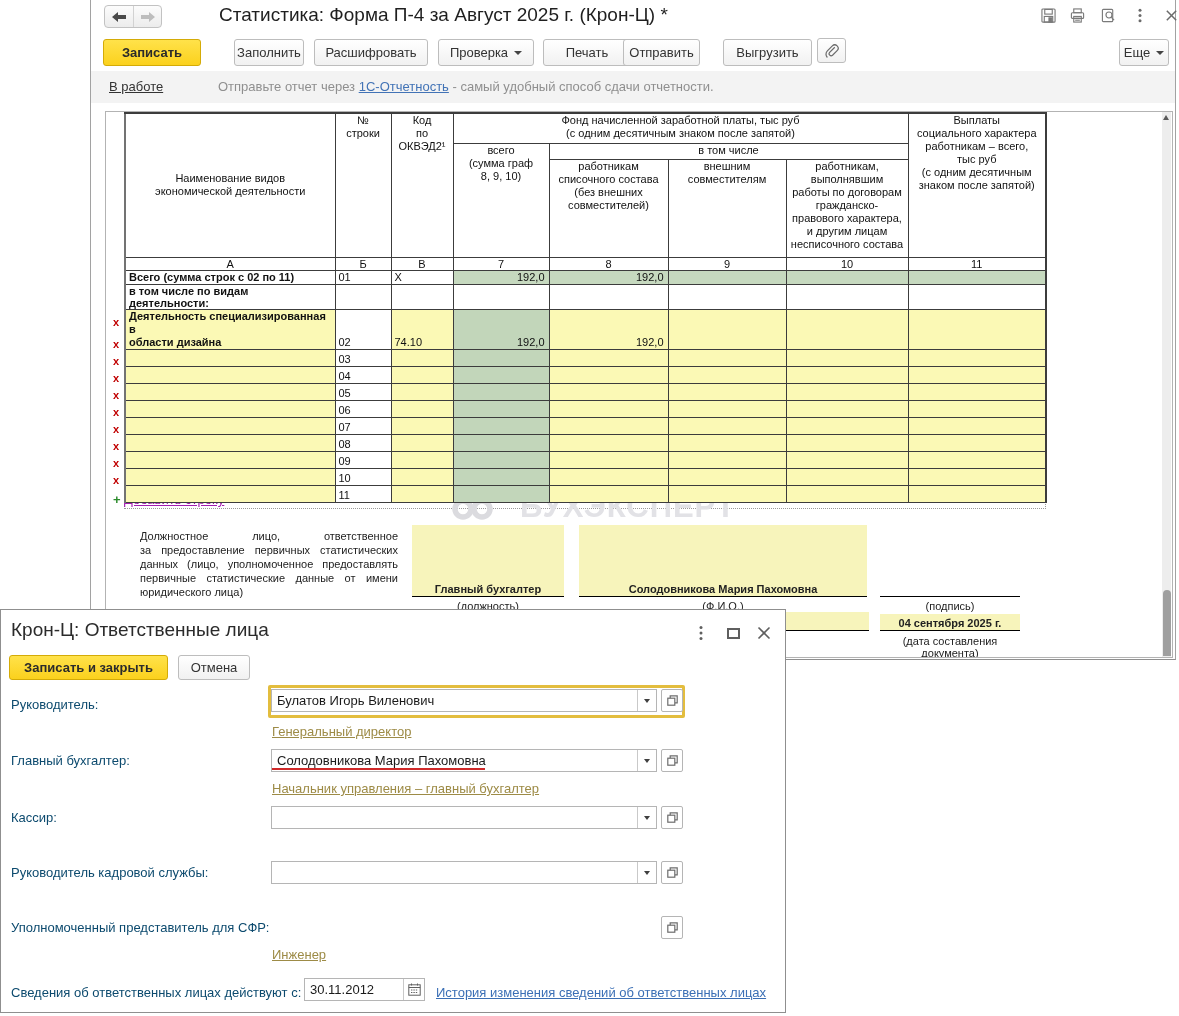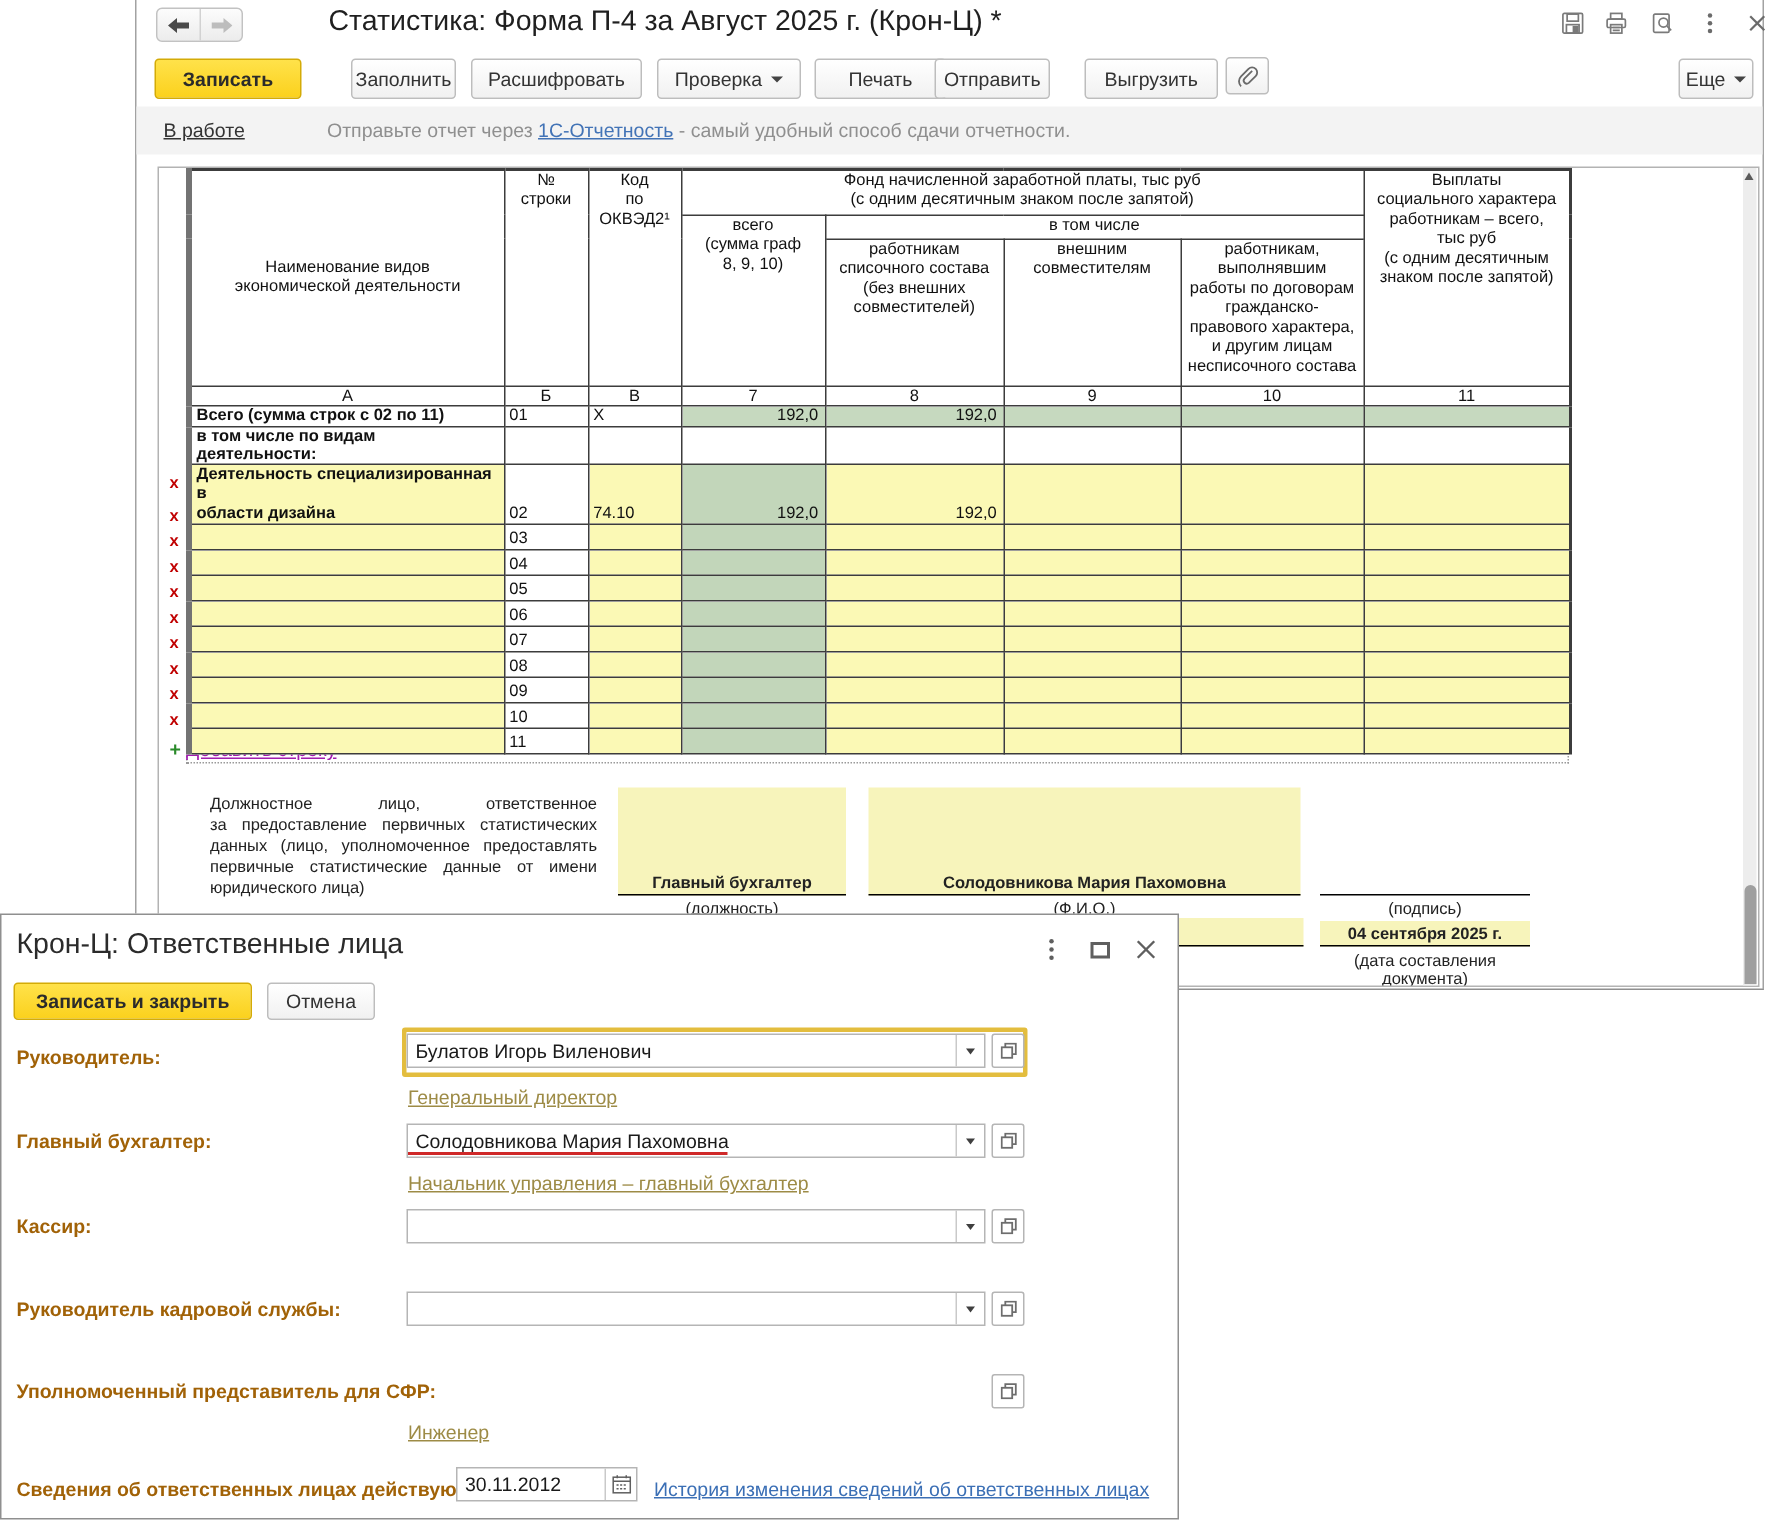--- a/index.html
+++ b/index.html
@@ -36,21 +36,21 @@
   .status-msg a { color:#4273b6; text-decoration:underline; cursor:pointer; }
 
   
   #content { left:14px; top:111px; width:1068px; height:547px; border:1px solid #b3b3b3; background:#fff; overflow:hidden; }
 
   
   #p4-table { position:absolute; z-index:1; left:18px; top:0px; border-collapse:collapse; table-layout:fixed; background:#fff; }
   #p4-table td { border:1px solid #3c3c3c; font-size:11px; line-height:13px; color:#111; padding:0px 3px; overflow:hidden; white-space:pre-line; }
   #p4-table td.hdr { text-align:center; vertical-align:top; }
   #p4-table td.hdr-mid { text-align:center; vertical-align:middle; }
-  #p4-table .outerL { border-left:4px solid #737373;margin-top:37px; }
+  #p4-table .outerL { border-left:2px solid #737373;margin-top:37px; }
   #p4-table .outerR { border-right:2px solid #3c3c3c; }
   #p4-table tr.trTop td { border-top:2px solid #3c3c3c; }
   td.cell-name { text-align:left; vertical-align:bottom;font-weight:bold; }
   #p4-table tr.letters td { line-height:12px; }
   #p4-table tr.incl td { line-height:12px; }
   td.cell-center { text-align:left; vertical-align:bottom; }
   td.cell-num { text-align:right; vertical-align:bottom; padding-right:4px !important; }
   .bg-y { background:#fbf9b5; }
   .bg-g { background:#c2d6ba; }
   .bg-g2 { background:#c6d9bf; }
@@ -79,21 +79,21 @@
   .vscroll .arrow-up { position:absolute; left:1px; top:3px; width:0; height:0;
     border-left:3.5px solid transparent; border-right:3.5px solid transparent; border-bottom:5px solid #5a5a5a; }
   .vscroll .thumb { position:absolute; left:0.5px; top:478px; width:8px; height:66px; background:#9f9f9f; border-radius:4px 4px 0 0; }
 
   
   #dialog { left:0; top:609px; width:786px; height:404px; background:#fff; border:1px solid #8f8f8f; z-index:10; }
   .dlg-title { position:absolute; left:10px; top:9px; font-size:19px; color:#2b2b2b; white-space:nowrap; }
   .dlg-icon { position:absolute; cursor:pointer; }
   .dlg-btn { position:absolute; top:45px; height:25px; border-radius:3px; font-size:13px;
     display:flex; align-items:center; justify-content:center; cursor:pointer; }
-  .dlg-label { position:absolute; left:10px; font-size:13px; color:#a16207; white-space:nowrap;font-weight:bold; }
+  .dlg-label { position:absolute; left:10px; font-size:13px; color:#0c4a6e; white-space:nowrap; }
 
   .input-box { position:absolute; left:270px; width:386px; height:23px; border:1px solid #b5b5b5; background:#fff; }
   .input-text { position:absolute; left:5px; top:3px; font-size:13px; color:#1a1a1a; white-space:nowrap; }
   .dd-zone { position:absolute; right:0; top:0; width:19px; height:100%; border-left:1px solid #c9c9c9;
     display:flex; align-items:center; justify-content:center; cursor:pointer; }
   .dd-arrow { width:0; height:0; border-left:3.5px solid transparent; border-right:3.5px solid transparent; border-top:4px solid #3f3f3f; }
   .open-btn { position:absolute; width:22px; height:23px; border:1px solid #b5b5b5; border-radius:2px; background:#fff;
     display:flex; align-items:center; justify-content:center; cursor:pointer; }
   .focus-ring { position:absolute; left:267px; width:417px; height:33px; border:3px solid #e3bd3e; border-radius:2px; background:#fff; }
   .olive-link { position:absolute; font-size:13px; color:#9d8b46; text-decoration:underline; cursor:pointer; white-space:nowrap; }
@@ -397,20 +397,29 @@
         <div class="xmark" style="top: 312px;">x</div>
         <div class="xmark" style="top: 329px;">x</div>
         <div class="xmark" style="top: 346px;">x</div>
         <div class="xmark" style="top: 363px;">x</div>
       </div>
 
     <div class="addrow-strip"></div>
     <span class="plus">+</span>
     <span class="addrow-link">Добавить строку</span>
 
+    <div class="watermark">
+      <svg width="57" height="28" viewBox="0 0 57 28" fill="none" stroke="#dbdbdf" stroke-width="5.5">
+        <path d="M4 1 L13 9"></path>
+          <path d="M47 1 L38 9"></path>
+        <circle cx="16" cy="17" r="8"></circle>
+          <circle cx="35" cy="17" r="8"></circle>
+      </svg>
+      <span class="wm-text">БУХЭКСПЕРТ</span>
+    </div>
 
     <div class="sig-text">
       <div class="jl">Должностное лицо, ответственное</div>
       <div class="jl">за предоставление первичных статистических</div>
       <div class="jl">данных (лицо, уполномоченное предоставлять</div>
       <div class="jl">первичные статистические данные от имени</div>
       <div>юридического лица)</div>
     </div>
 
     <div class="sig-box" style="left:306px;top:413px;width:152px;height:72px;">

